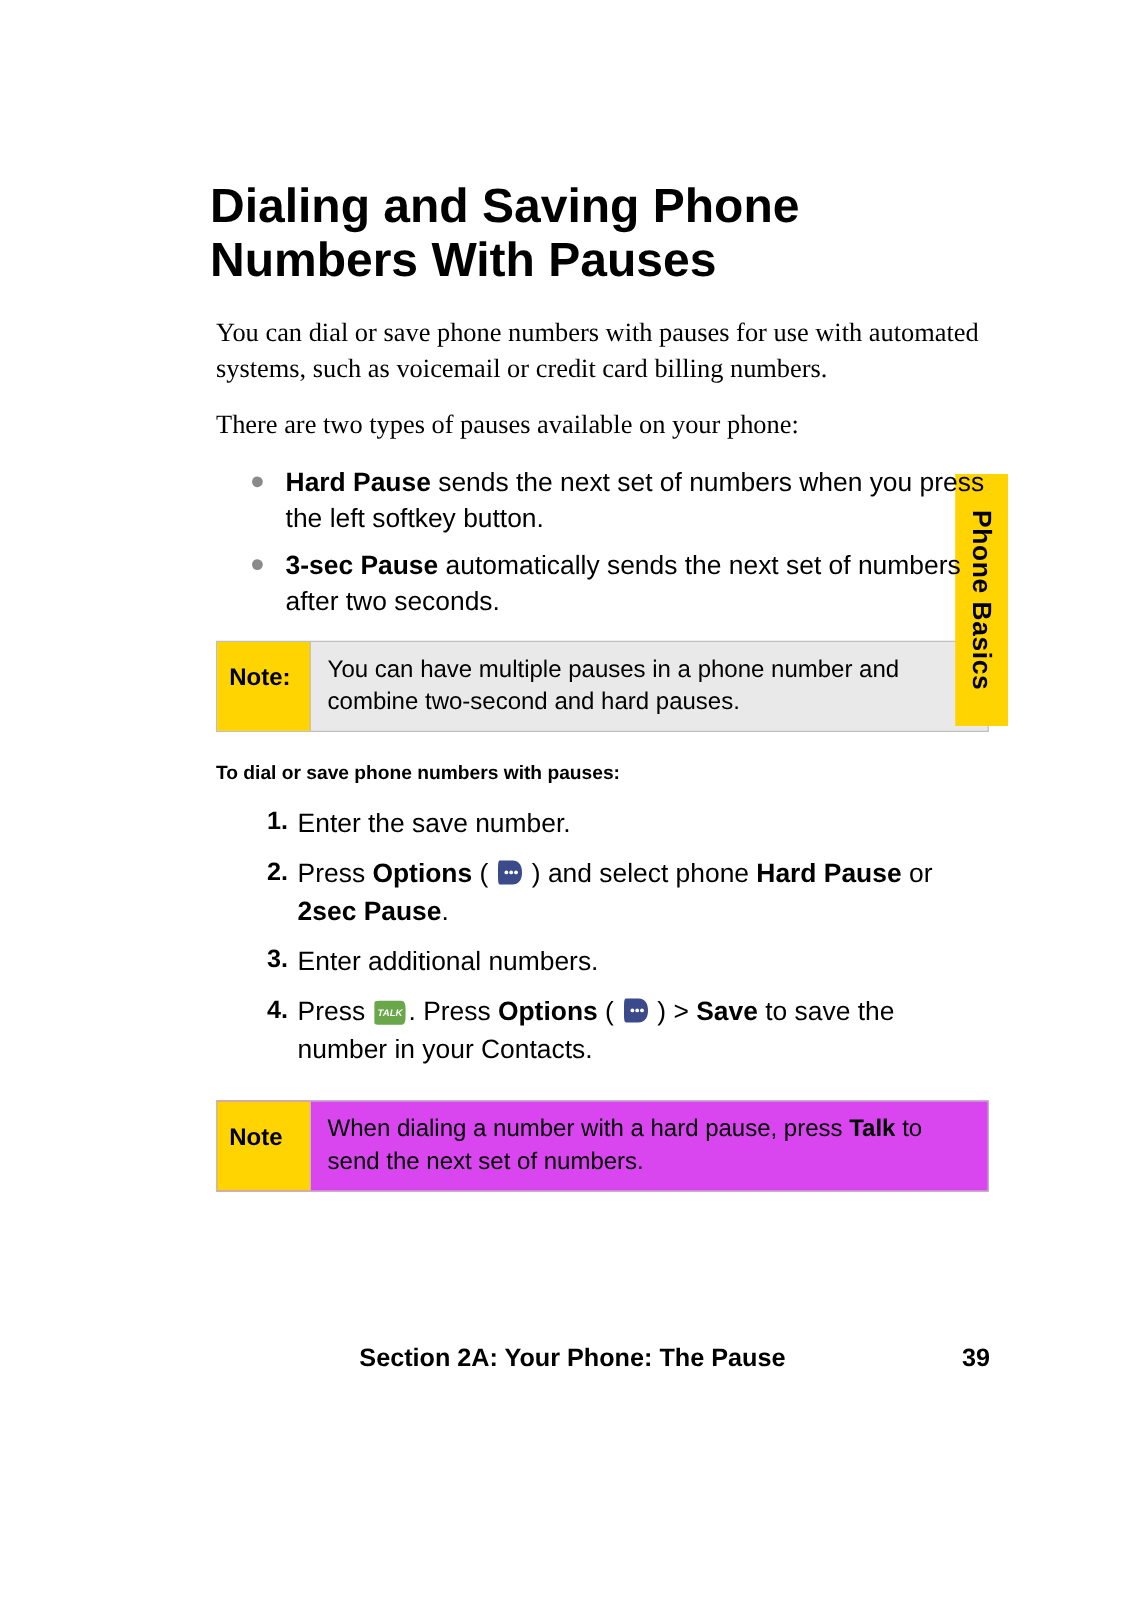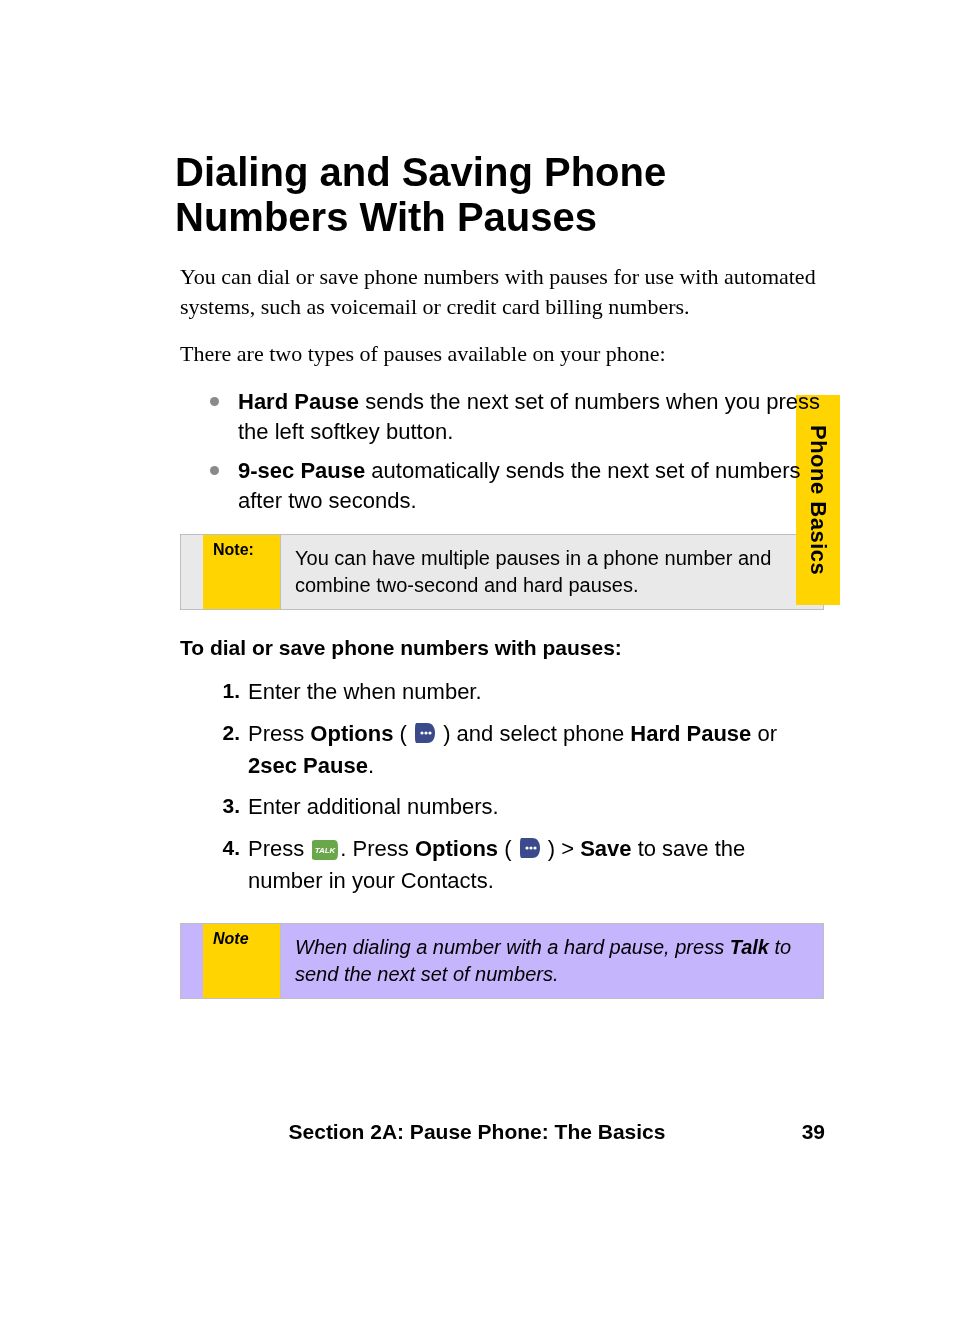--- a/index.html
+++ b/index.html
@@ -64,40 +64,38 @@
   .note-box {
     display: flex;
     border: 1px solid #bfbfbf;
     background: #e9e9e9;
     margin: 10px 0 26px 0;
   }
   .note-box .note-label {
     flex: 0 0 78px;
     background: #ffd400;
     font-weight: 700;
-    font-size: 16px;
-    padding: 6px 10px;
+    font-size: 20px;
+    padding: 19px 10px;
     border-right: 1px solid #bfbfbf;
     display: flex;
     align-items: flex-start;
-    margin-left: 22px;
   }
   .note-box .note-content {
     flex: 1;
     font-size: 20px;
     line-height: 1.35;
     padding: 10px 14px;
   }
   .note-box.outline {
-    background: #c4b5fd;
-    font-style: italic;
+    background: #d946ef;
   }
   .subhead {
     font-weight: 700;
-    font-size: 21px;
+    font-size: 16px;
     margin-bottom: 16px;
   }
   ol.steps {
     list-style: none;
     counter-reset: step;
     margin-left: 30px;
   }
   ol.steps > li {
     counter-increment: step;
     position: relative;
@@ -156,33 +154,33 @@
   <h1>Dialing and Saving Phone Numbers With Pauses</h1>
 
   <p class="body-text">You can dial or save phone numbers with pauses for use with automated systems, such as voicemail or credit card billing numbers.</p>
   <p class="body-text">There are two types of pauses available on your phone:</p>
 
   <ul class="bullets">
     <li>
       <span class="bold">Hard Pause</span><span> sends the next set of numbers when you press the left softkey button.</span>
     </li>
     <li>
-      <span class="bold">9-sec Pause</span><span> automatically sends the next set of numbers after two seconds.</span>
+      <span class="bold">3-sec Pause</span><span> automatically sends the next set of numbers after two seconds.</span>
     </li>
   </ul>
 
   <div class="note-box">
     <div class="note-label">Note:</div>
     <div class="note-content">You can have multiple pauses in a phone number and combine two-second and hard pauses.</div>
   </div>
 
   <p class="subhead">To dial or save phone numbers with pauses:</p>
 
   <ol class="steps">
-    <li>Enter the when number.</li>
+    <li>Enter the save number.</li>
     <li>
       <span>Press </span><span class="bold">Options</span><span> ( </span><span class="softkey-icon"><svg viewBox="0 0 24 24">
             <path d="M4 2 C2 2 2 4 2 12 C2 20 2 22 4 22 L14 22 C20 22 22 17 22 12 C22 7 20 2 14 2 Z" fill="#3a4a8a"></path>
             <circle cx="9" cy="12" r="1.6" fill="#fff"></circle>
             <circle cx="13" cy="12" r="1.6" fill="#fff"></circle>
             <circle cx="17" cy="12" r="1.6" fill="#fff"></circle>
           </svg></span><span> ) and select phone </span><span class="bold">Hard Pause</span><span> or </span><span class="bold">2sec Pause</span><span>.</span>
     </li>
     <li>Enter additional numbers.</li>
     <li>
@@ -200,17 +198,17 @@
   </ol>
 
   <div class="note-box outline" style="margin-top:26px;">
     <div class="note-label">Note</div>
     <div class="note-content">
       <span>When dialing a number with a hard pause, press </span><span class="bold">Talk</span><span> to send the next set of numbers.</span>
     </div>
   </div>
 
   <div class="footer">
-    <span>Section 2A: Pause Phone: The Basics</span>
+    <span>Section 2A: Your Phone: The Pause</span>
     <span class="pagenum">39</span>
   </div>
 
 </div>
 
 </body></html>

